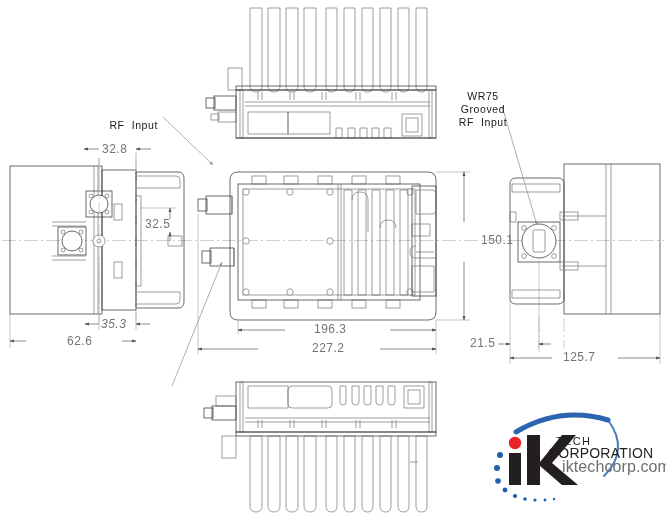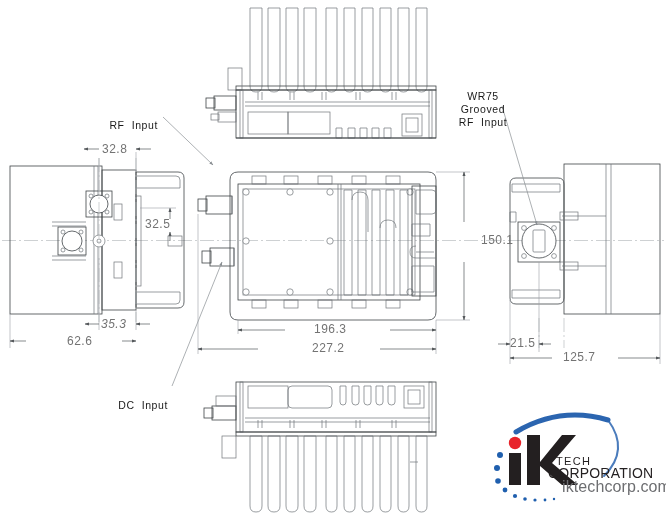--- a/index.html
+++ b/index.html
@@ -39,21 +39,21 @@
     letter-spacing: 0.5px;
     white-space: nowrap;
   }
   .lbl.center { text-align: center; }
   .lbl.right { text-align: right; }
 
   
   #logo {
     position: absolute;
     left: 487px;
-    top: 420px;
+    top: 400px;
     width: 172px;
     height: 100px;
     text-align: center;
   }
   #logo .logotext {
     position: absolute;
     font-family: "Liberation Sans", sans-serif;
     color: #231f20;
     white-space: nowrap;
   }
@@ -435,37 +435,36 @@
       <path d="M540 462 L 562 435 L 576 435 L 552 463 L 578 485 L 562 485 L 540 466 z" fill="#231f20"></path>
     </g>
   </svg>
 
   <div class="lbl right" style="left:38px; top:119px; width:120px;">RF  Input</div>
 
   <div class="lbl center" style="left:438px; top:90px; width:90px;">WR75</div>
   <div class="lbl center" style="left:438px; top:103px; width:90px;">Grooved</div>
   <div class="lbl center" style="left:438px; top:116px; width:90px;">RF  Input</div>
 
-  <div class="lbl right" style="left:40px; top:399px; width:128px;">DC  Input</div>
 
   <div class="dim" style="left:102px; top:142px;">32.8</div>
 
   <div class="dim" style="left:145px; top:217px;">32.5</div>
 
   <div class="dim" style="left:101px; top:317px;font-style:italic;">35.3</div>
 
   <div class="dim" style="left:67px; top:334px;">62.6</div>
 
   <div class="dim" style="left:314px; top:322px;">196.3</div>
 
   <div class="dim" style="left:304px; top:341px;margin-left:8px;">227.2</div>
 
   <div class="dim" style="left:481px; top:233px;">150.1</div>
 
-  <div class="dim" style="left:510px; top:336px;text-align:right;">21.5</div>
+  <div class="dim" style="left:470px; top:336px;text-align:right;">21.5</div>
 
   <div class="dim" style="left:563px; top:350px;">125.7</div>
 
   <div id="logo">
     <div class="logotext tech">TECH</div>
     <div class="logotext corp">CORPORATION</div>
     <div class="logotext url">iktechcorp.com</div>
   </div>
 
 </div>

